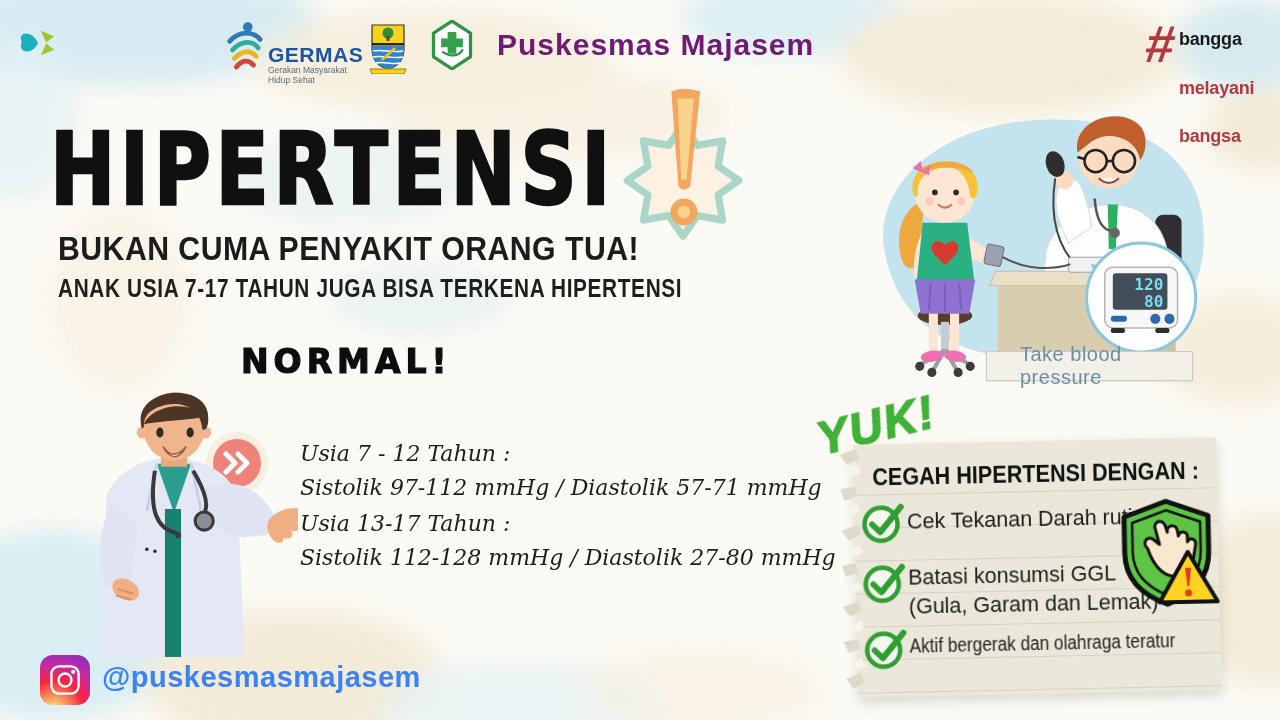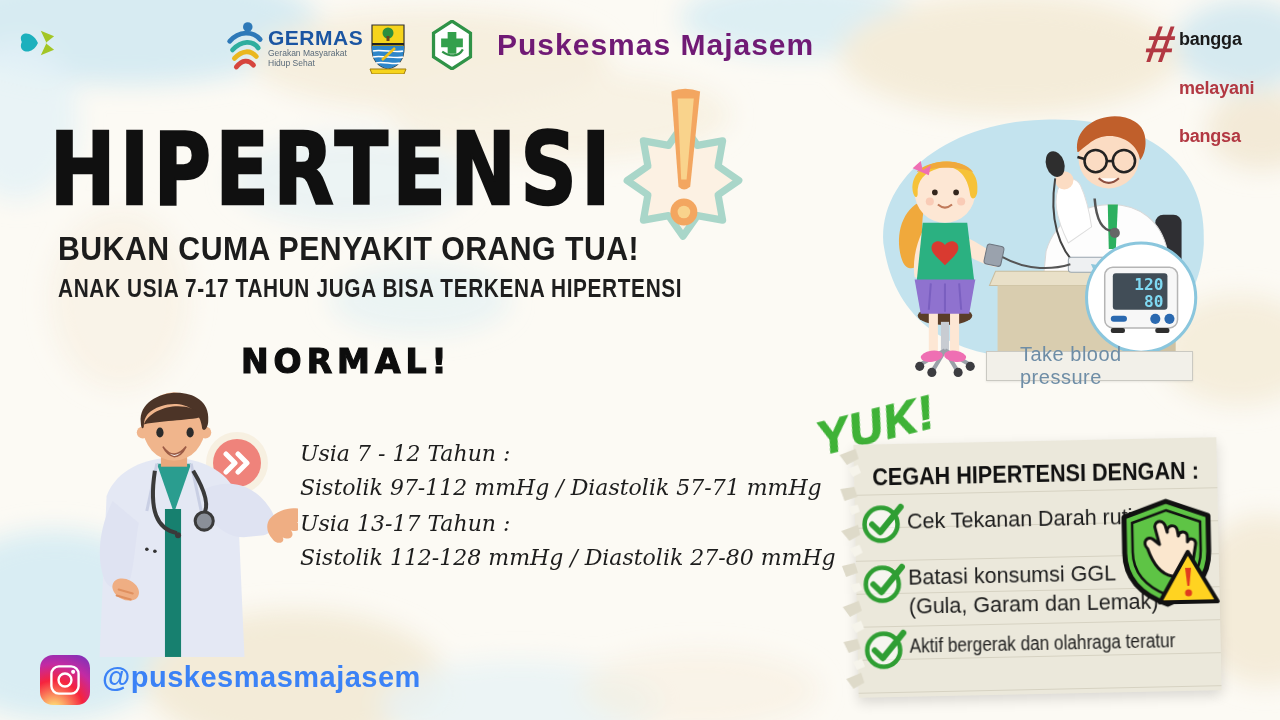--- a/index.html
+++ b/index.html
@@ -5,21 +5,21 @@
   html,body{margin:0;padding:0;}
   #poster{position:relative;width:1280px;height:720px;overflow:hidden;background:#fcfaf4;
           font-family:"Liberation Sans",sans-serif;color:#1a1a1a;}
   .abs{position:absolute;}
   svg{display:block;}
 
   
   .lg-kemenkes{left:18px;top:24px;display:flex;align-items:center;gap:9px;}
   .lg-kemenkes .wordmark{font-size:30px;font-weight:bold;color:#1cb0bd;letter-spacing:0.5px;}
   .lg-germas{left:222px;top:20px;display:flex;align-items:flex-start;gap:4px;}
-  .germas-txt{display:flex;flex-direction:column;margin-top:8px;}
+  .germas-txt{display:flex;flex-direction:column;margin-top:25px;}
   .germas-txt .gname{font-size:21px;font-weight:800;color:#1b55a2;letter-spacing:0.5px;line-height:20px;}
   .germas-txt .gsub{font-size:8.5px;color:#5a6b7a;line-height:10px;}
   .crest{left:368px;top:22px;}
   .hexlogo{left:430px;top:20px;}
   .clinic-name{left:497px;top:28px;font-size:30px;font-weight:bold;color:#701a75;letter-spacing:1px;}
   .campaign{left:1146px;top:20px;display:flex;align-items:flex-start;gap:4px;}
   .campaign .hash{font-size:52px;line-height:48px;font-weight:900;color:#b23842;transform:skewX(-8deg);}
   .campaign .words{display:flex;flex-direction:column;margin-top:12px;gap:33px;}
   .campaign .words span{font-size:18px;font-weight:800;line-height:15.5px;letter-spacing:-0.2px;}
   .campaign .w1{color:#191919;} .campaign .w2,.campaign .w3{color:#b23842;}

